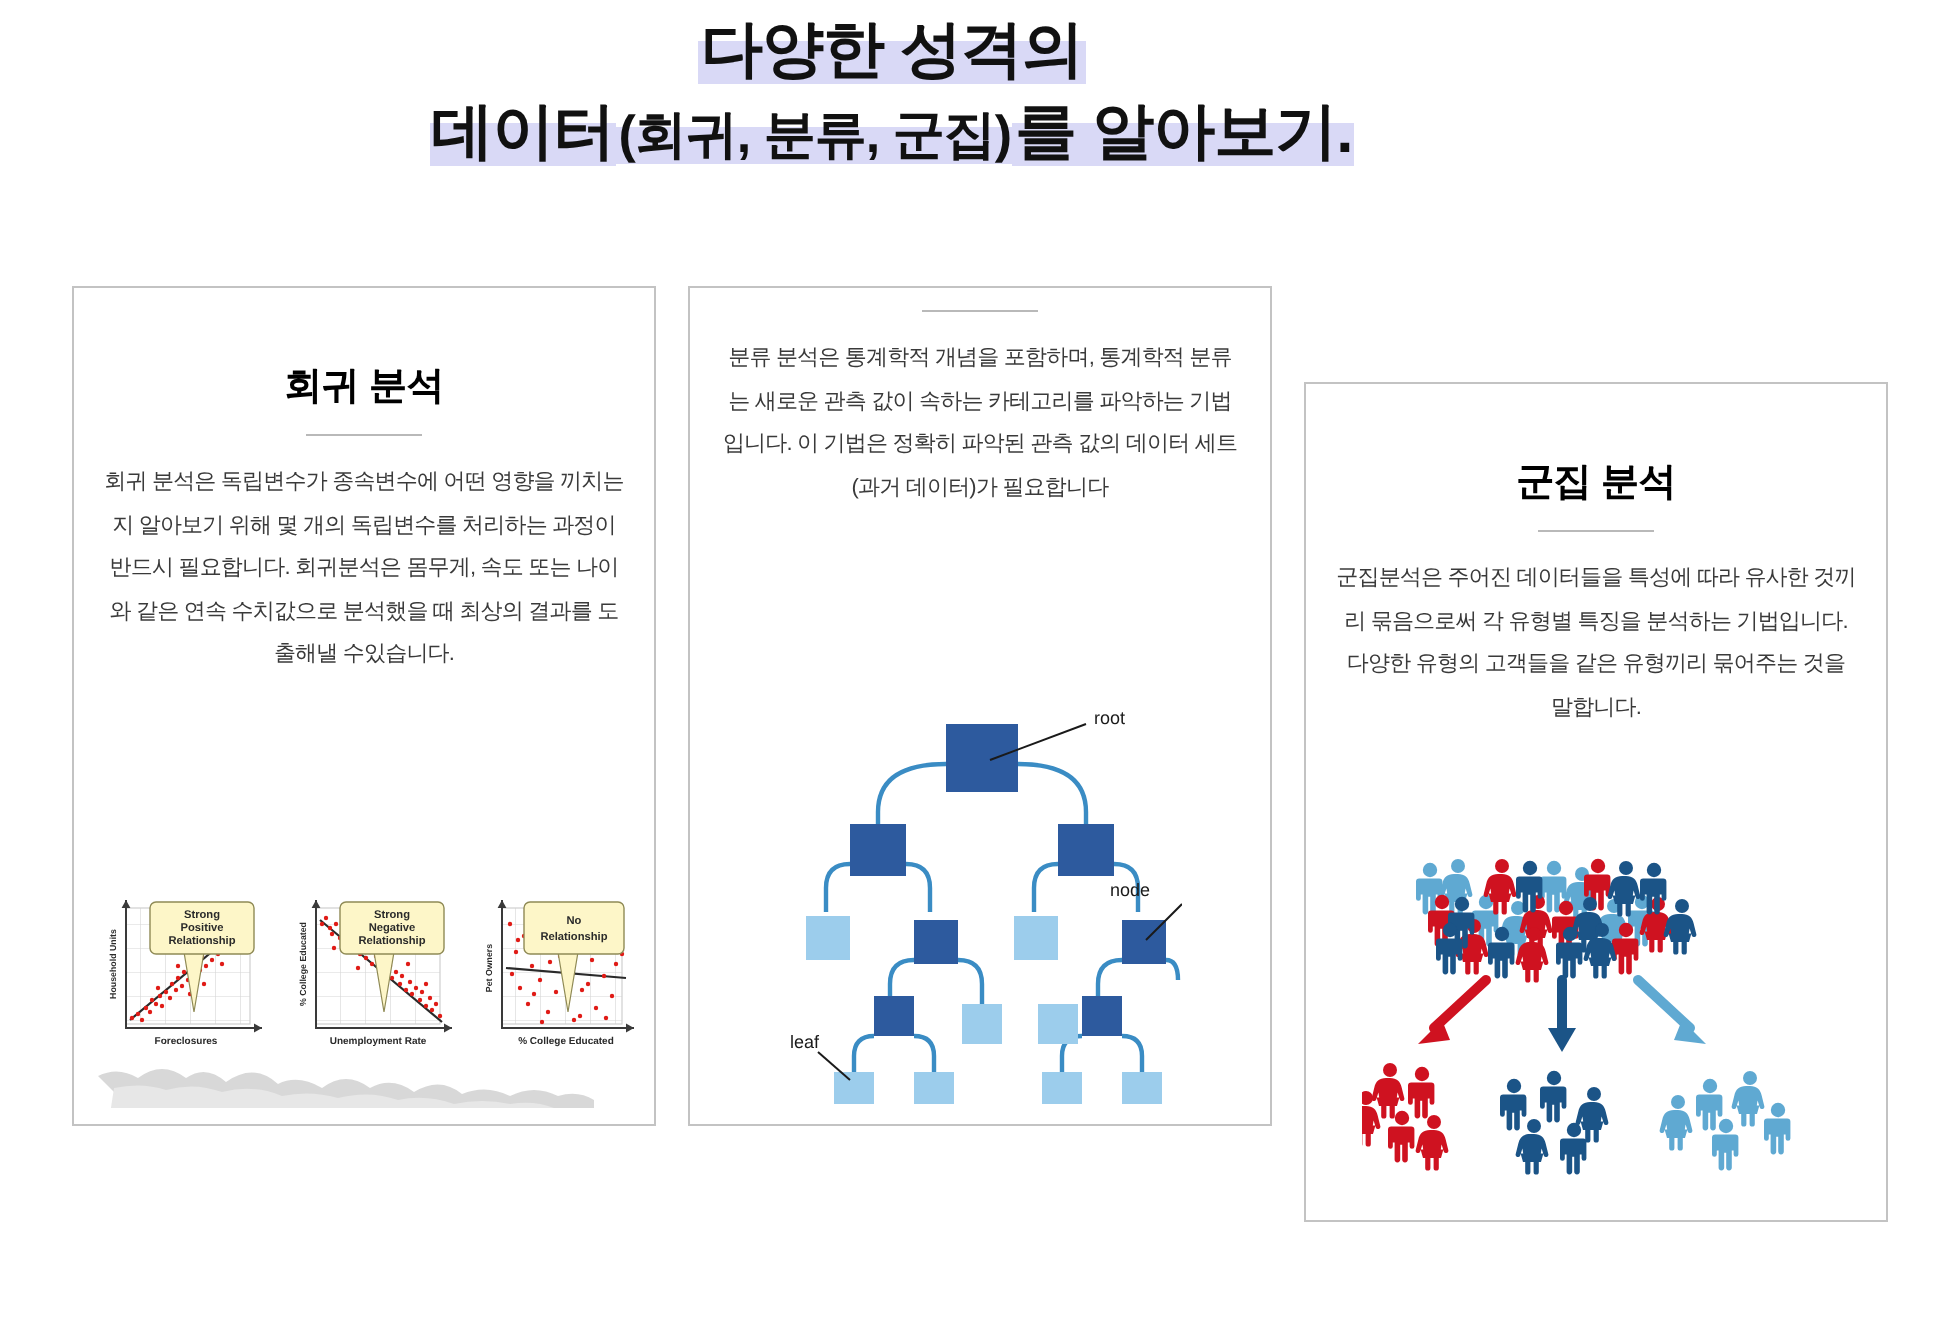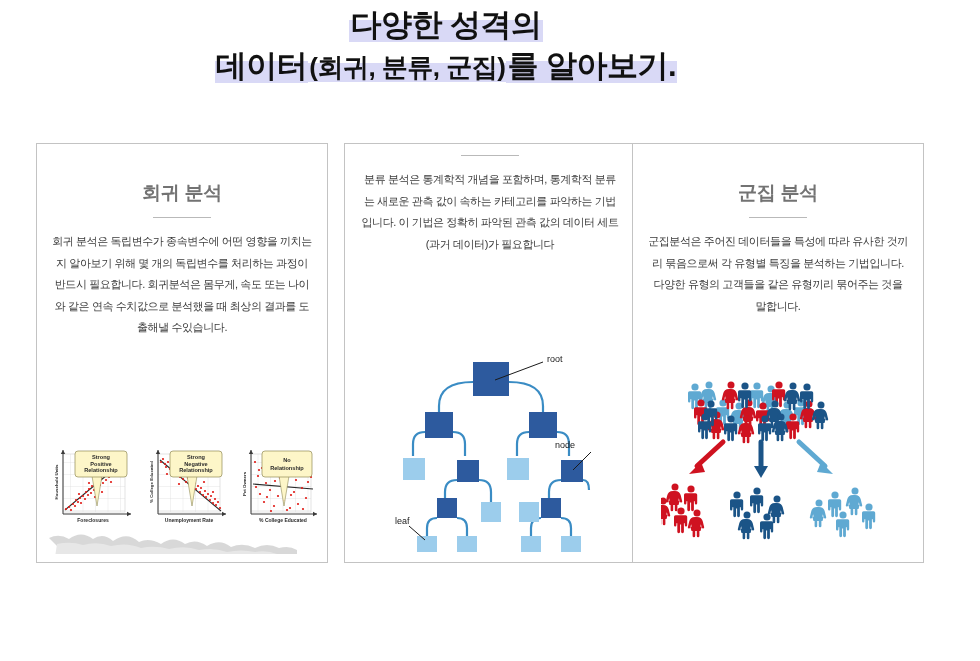--- a/index.html
+++ b/index.html
@@ -57,27 +57,27 @@
     position: absolute;
     top: 0;
     width: 292px;
     height: 420px;
     border: 1px solid #c3c3c3;
     background: #ffffff;
     box-sizing: border-box;
   }
   .card-0 { left: 36px; }
   .card-1 { left: 344px; }
-  .card-2 { left: 632px; }
+  .card-2 { left: 652px; margin-top: 48px; }
 
   .card-title {
     text-align: center;
     font-size: 19px;
     font-weight: bold;
-    color: #737373;
+    color: #000000;
     margin-top: 36px;
     letter-spacing: -0.3px;
   }
   .card-divider {
     width: 58px;
     height: 1px;
     background: #b9b9b9;
     margin: 11px auto 0 auto;
   }
   .card-body {

